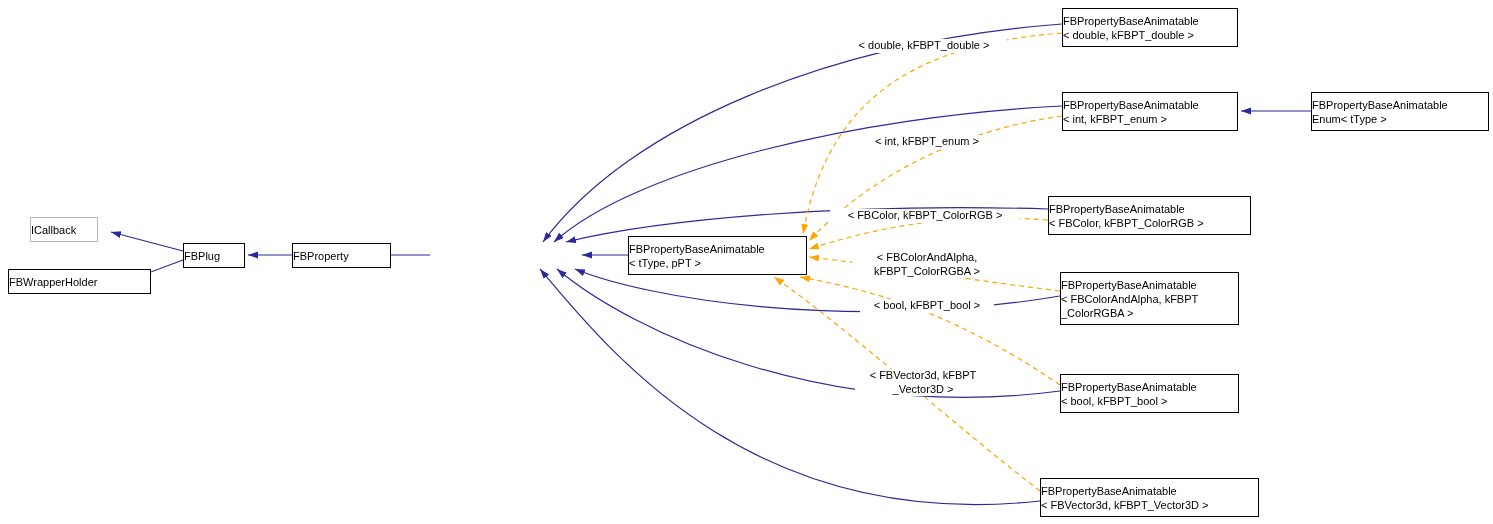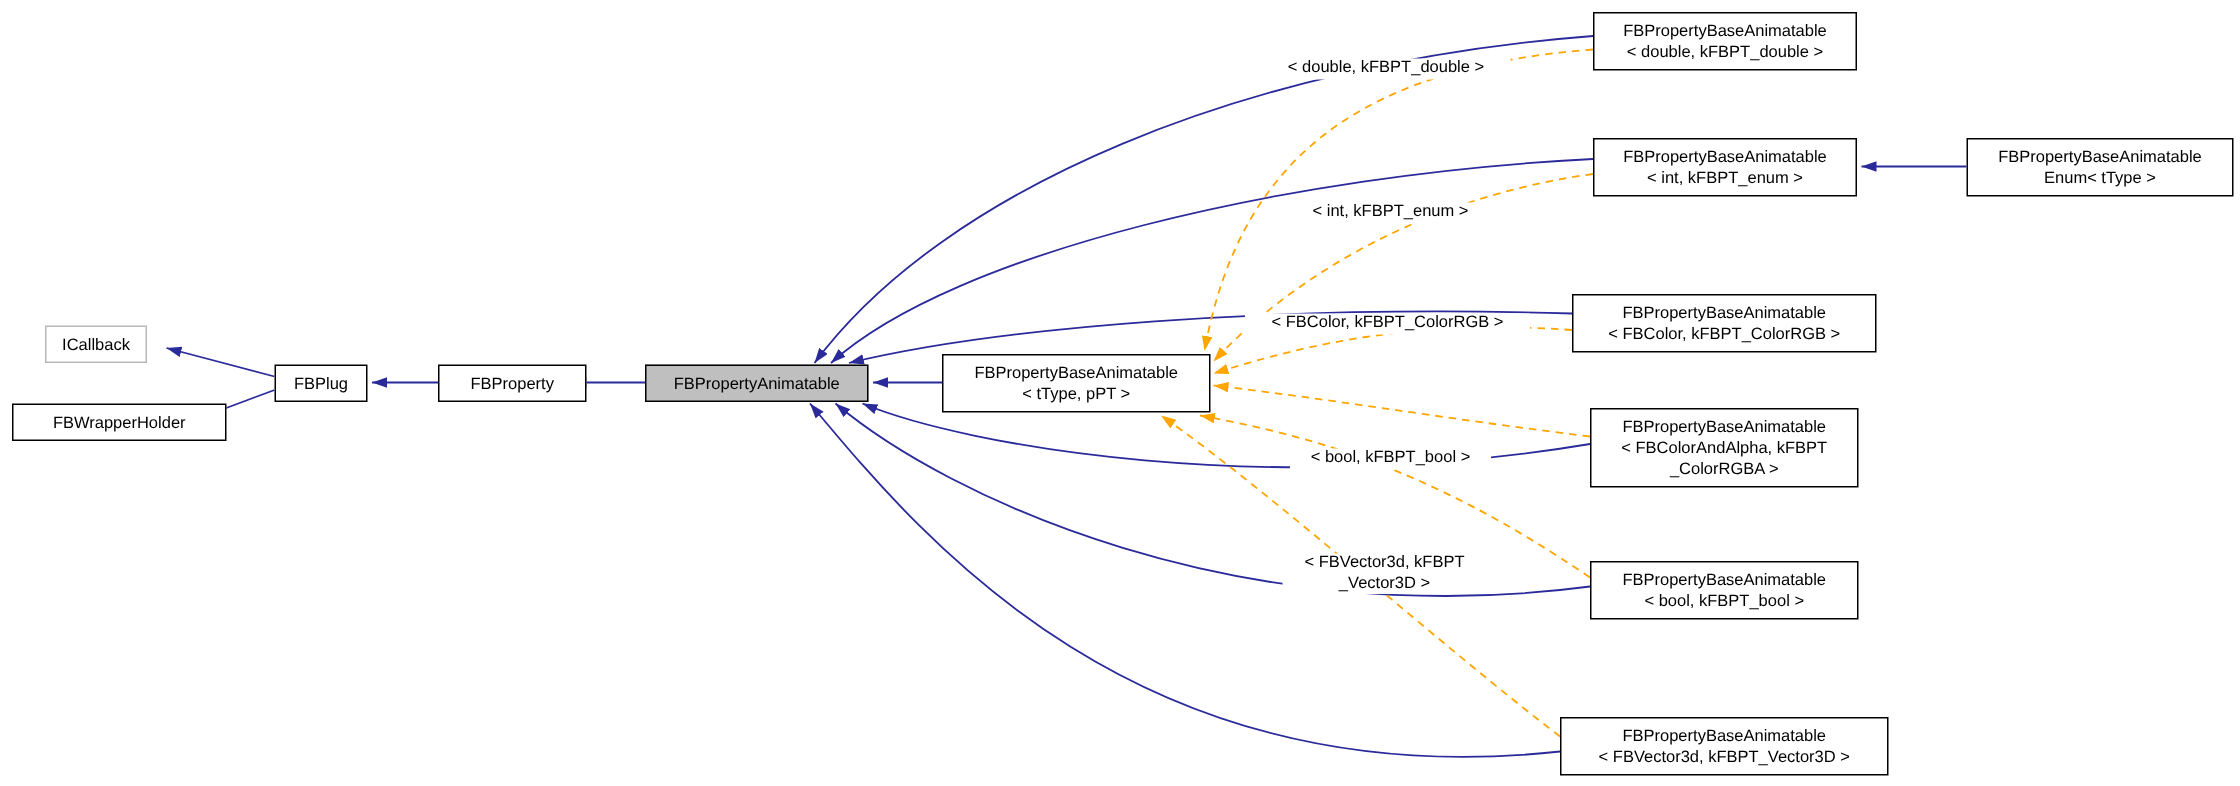--- a/index.html
+++ b/index.html
@@ -11,21 +11,21 @@
   }
   html,body{margin:0;padding:0;background:#ffffff;}
   .graph{position:relative;width:1493px;height:524px;background:#ffffff;overflow:hidden;
          font-family:"Liberation Sans",sans-serif;}
   .edges{position:absolute;left:0;top:0;z-index:0;}
   .edge-blue{fill:none;stroke:var(--edge-blue);stroke-width:1.2;}
   .edge-orange{fill:none;stroke:var(--edge-orange);stroke-width:1.2;stroke-dasharray:5 4;}
   .arrow-blue{fill:var(--edge-blue);stroke:none;}
   .arrow-orange{fill:var(--edge-orange);stroke:none;}
   .node{position:absolute;box-sizing:border-box;border:1px solid var(--node-border);
-        background:#ffffff;display:flex;flex-direction:column;align-items:center;justify-content:center;
+        background:#ffffff;display:flex;flex-direction:column;align-items:flex-start;justify-content:center;
         font-size:11px;line-height:14px;white-space:nowrap;text-align:center;color:#000000;z-index:2;}
   .node.highlight{background:var(--highlight);}
   .node.external{border-color:var(--external-border);}
   .node span{display:block;}
   .edge-label{position:absolute;font-size:11px;line-height:13.5px;text-align:center;
               color:#000000;background:#ffffff;z-index:1;white-space:nowrap;padding:0 2px;}
   .edge-label span{display:block;}
 </style>
 </head>
 <body>
@@ -65,20 +65,24 @@
 
   <div class="edge-label" style="left:841px;top:39px;width:162px">
     <span>&lt; double, kFBPT_double &gt;</span>
   </div>
   <div class="edge-label" style="left:862px;top:135px;width:126px">
     <span>&lt; int, kFBPT_enum &gt;</span>
   </div>
   <div class="edge-label" style="left:830px;top:209px;width:186px">
     <span>&lt; FBColor, kFBPT_ColorRGB &gt;</span>
   </div>
+  <div class="edge-label" style="left:852px;top:251px;width:146px">
+    <span>&lt; FBColorAndAlpha,</span>
+    <span>kFBPT_ColorRGBA &gt;</span>
+  </div>
   <div class="edge-label" style="left:860px;top:299px;width:130px">
     <span>&lt; bool, kFBPT_bool &gt;</span>
   </div>
   <div class="edge-label" style="left:855px;top:369px;width:132px">
     <span>&lt; FBVector3d, kFBPT</span>
     <span>_Vector3D &gt;</span>
   </div>
 
   <div class="node external" style="left:30px;top:217px;width:68px;height:25px">
     <span>ICallback</span>
@@ -89,23 +93,20 @@
   </div>
 
   <div class="node" style="left:183px;top:243px;width:62px;height:25px">
     <span>FBPlug</span>
   </div>
 
   <div class="node" style="left:292px;top:243px;width:99px;height:25px">
     <span>FBProperty</span>
   </div>
 
-  <div class="node highlight" style="left:430px;top:243px;width:149px;height:25px">
-    <span>FBPropertyAnimatable</span>
-  </div>
 
   <div class="node" style="left:628px;top:236px;width:179px;height:39px">
     <span>FBPropertyBaseAnimatable</span>
     <span>&lt; tType, pPT &gt;</span>
   </div>
 
   <div class="node" style="left:1062px;top:8px;width:176px;height:39px">
     <span>FBPropertyBaseAnimatable</span>
     <span>&lt; double, kFBPT_double &gt;</span>
   </div>

